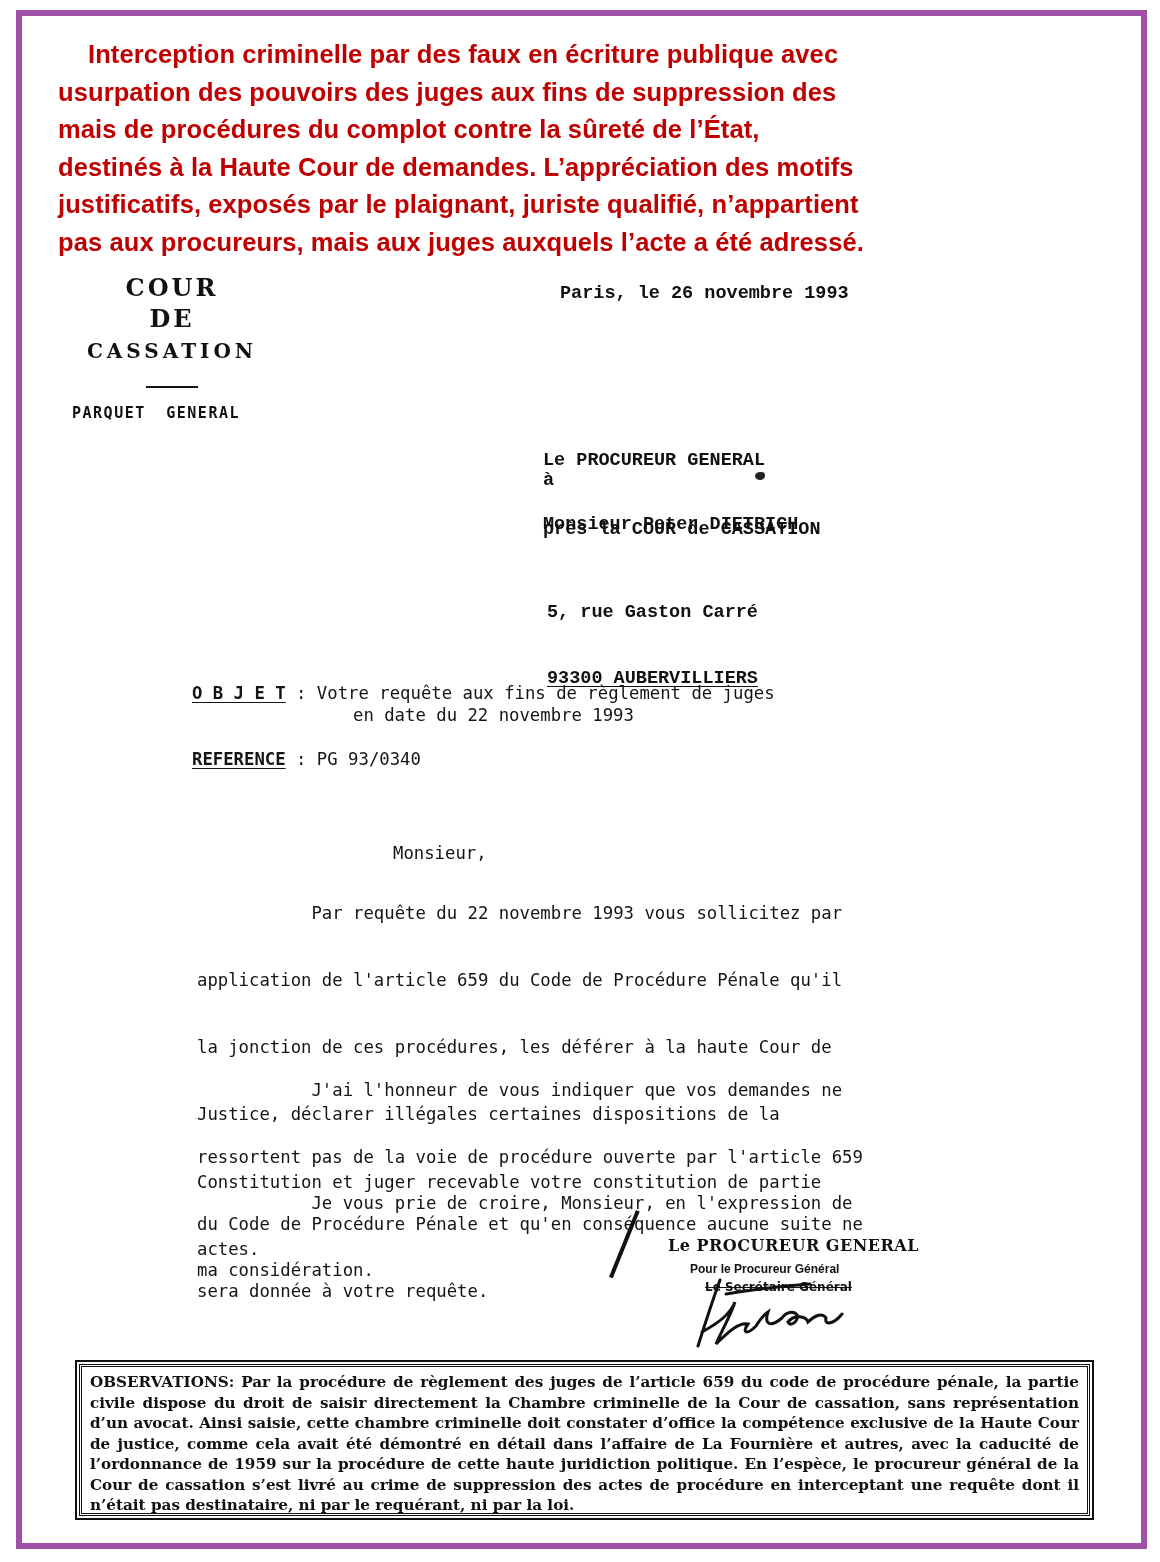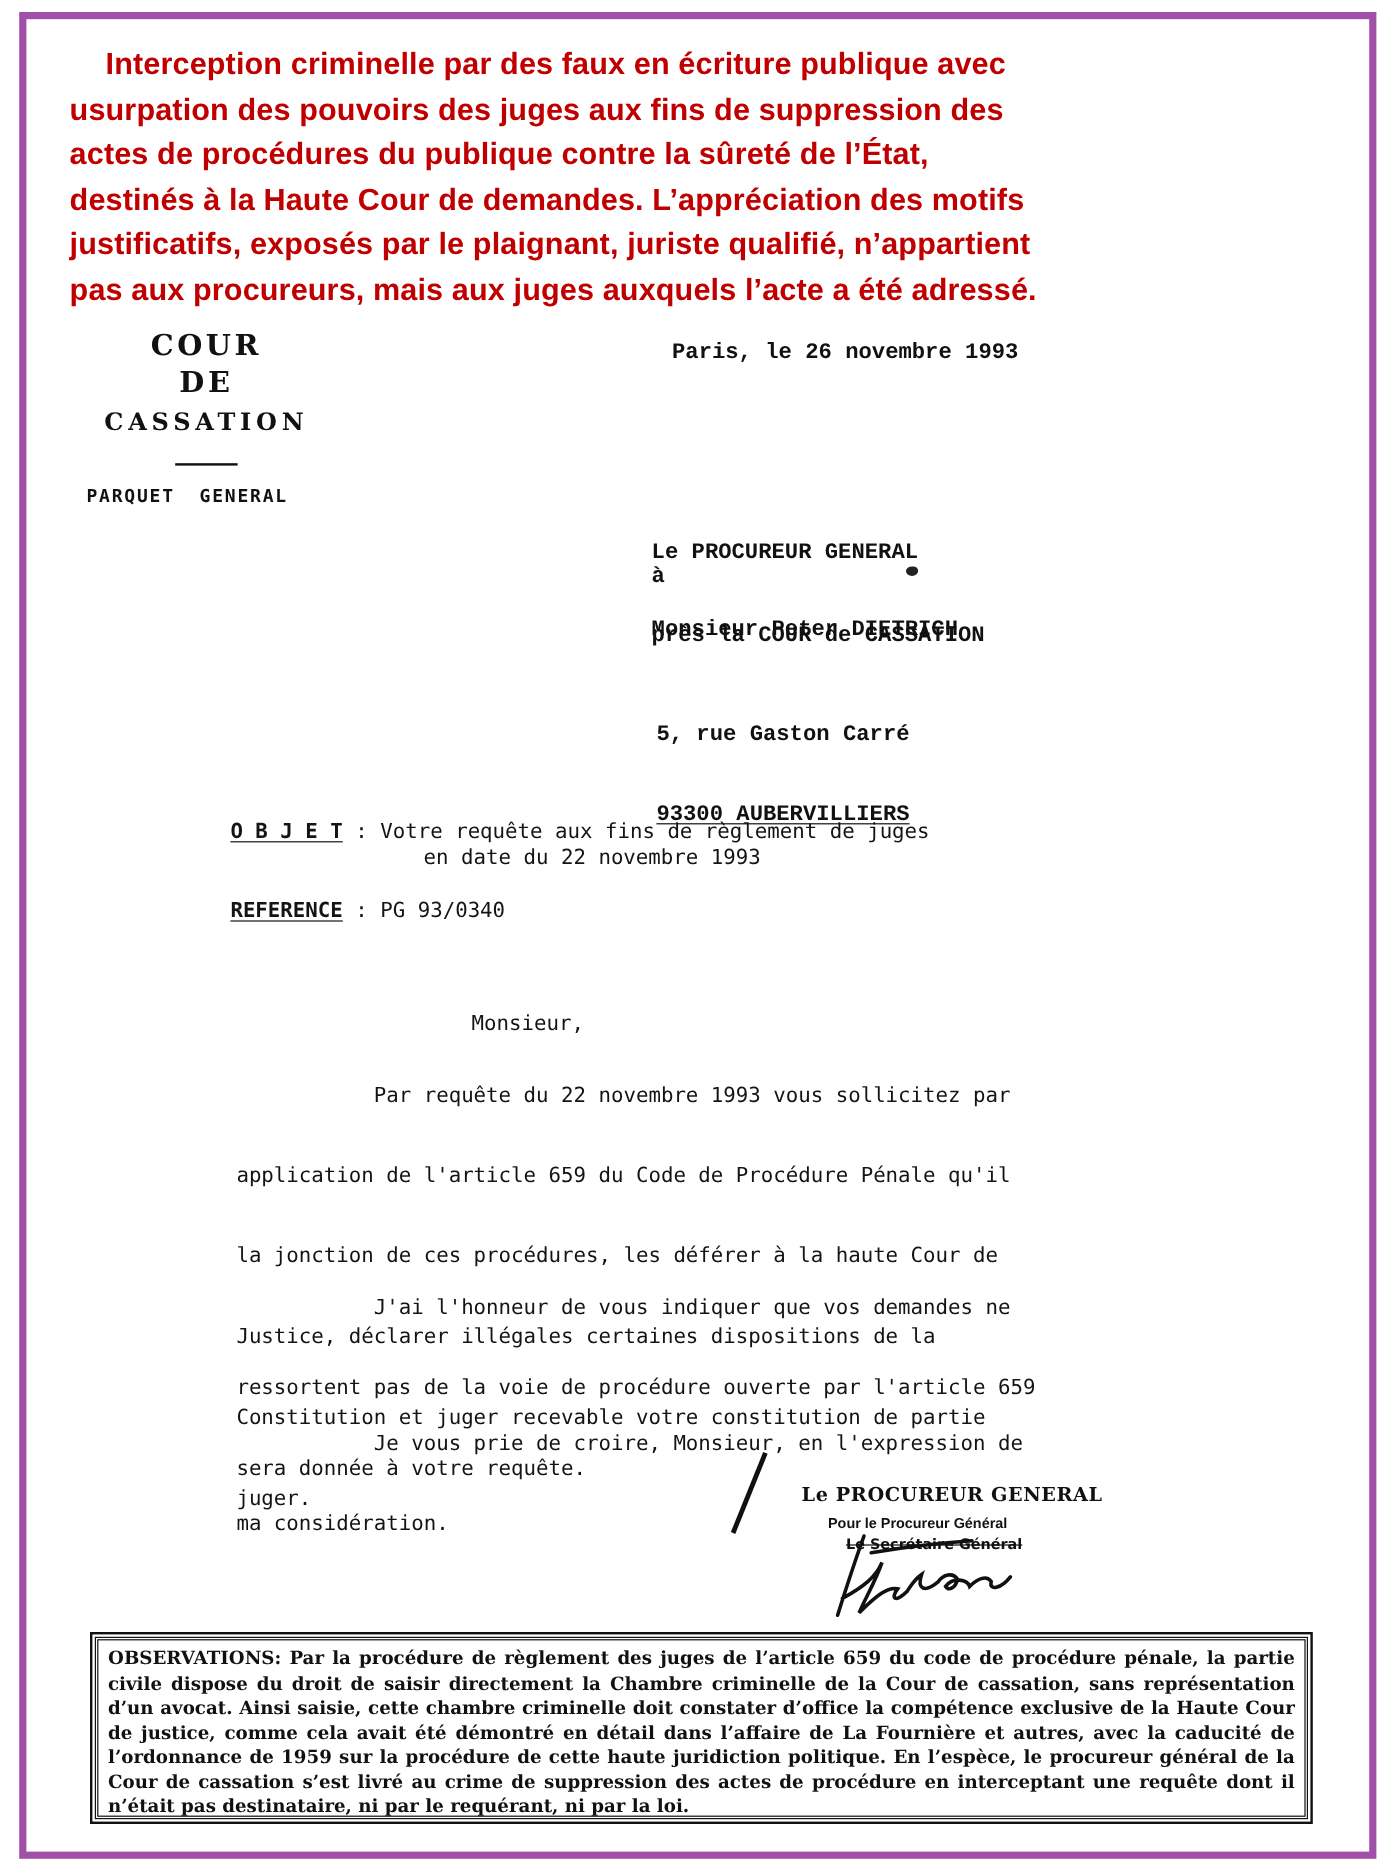--- a/index.html
+++ b/index.html
@@ -75,21 +75,21 @@
   }
 </style>
 </head>
 <body>
 
 <div class="frame"></div>
 
 <div class="headline">
   <div class="first">Interception criminelle par des faux en écriture publique avec</div>
   <div>usurpation des pouvoirs des juges aux fins de suppression des</div>
-  <div>actes de procédures du publique contre la sûreté de l’État,</div>
+  <div>mais de procédures du complot contre la sûreté de l’État,</div>
   <div>destinés à la Haute Cour de demandes. L’appréciation des motifs</div>
   <div>justificatifs, exposés par le plaignant, juriste qualifié, n’appartient</div>
   <div>pas aux procureurs, mais aux juges auxquels l’acte a été adressé.</div>
 </div>
 
 <div class="court">
   <div class="l1">COUR</div>
   <div class="l1">DE</div>
   <div class="l3">CASSATION</div>
   <div class="rule"></div>
@@ -119,26 +119,27 @@
 <div class="body-text reference"><span class="lbl">REFERENCE</span><span> : </span><span>PG 93/0340</span></div>
 
 <div class="body-text salutation">Monsieur,</div>
 
 <div class="body-text para1">
   <div>           Par requête du 22 novembre 1993 vous sollicitez par</div>
   <div>application de l'article 659 du Code de Procédure Pénale qu'il</div>
   <div>la jonction de ces procédures, les déférer à la haute Cour de</div>
   <div>Justice, déclarer illégales certaines dispositions de la</div>
   <div>Constitution et juger recevable votre constitution de partie</div>
-  <div>juger.</div>
+  <div>actes.</div>
 </div>
 
 <div class="body-text para2">
   <div>           J'ai l'honneur de vous indiquer que vos demandes ne</div>
   <div>ressortent pas de la voie de procédure ouverte par l'article 659</div>
+  <div>du Code de Procédure Pénale et qu'en conséquence aucune suite ne</div>
   <div>sera donnée à votre requête.</div>
 </div>
 
 <div class="body-text para3">
   <div>           Je vous prie de croire, Monsieur, en l'expression de</div>
   <div>ma considération.</div>
 </div>
 
 <div class="sign-slash"></div>
 <div class="sign-title">Le PROCUREUR GENERAL</div>

